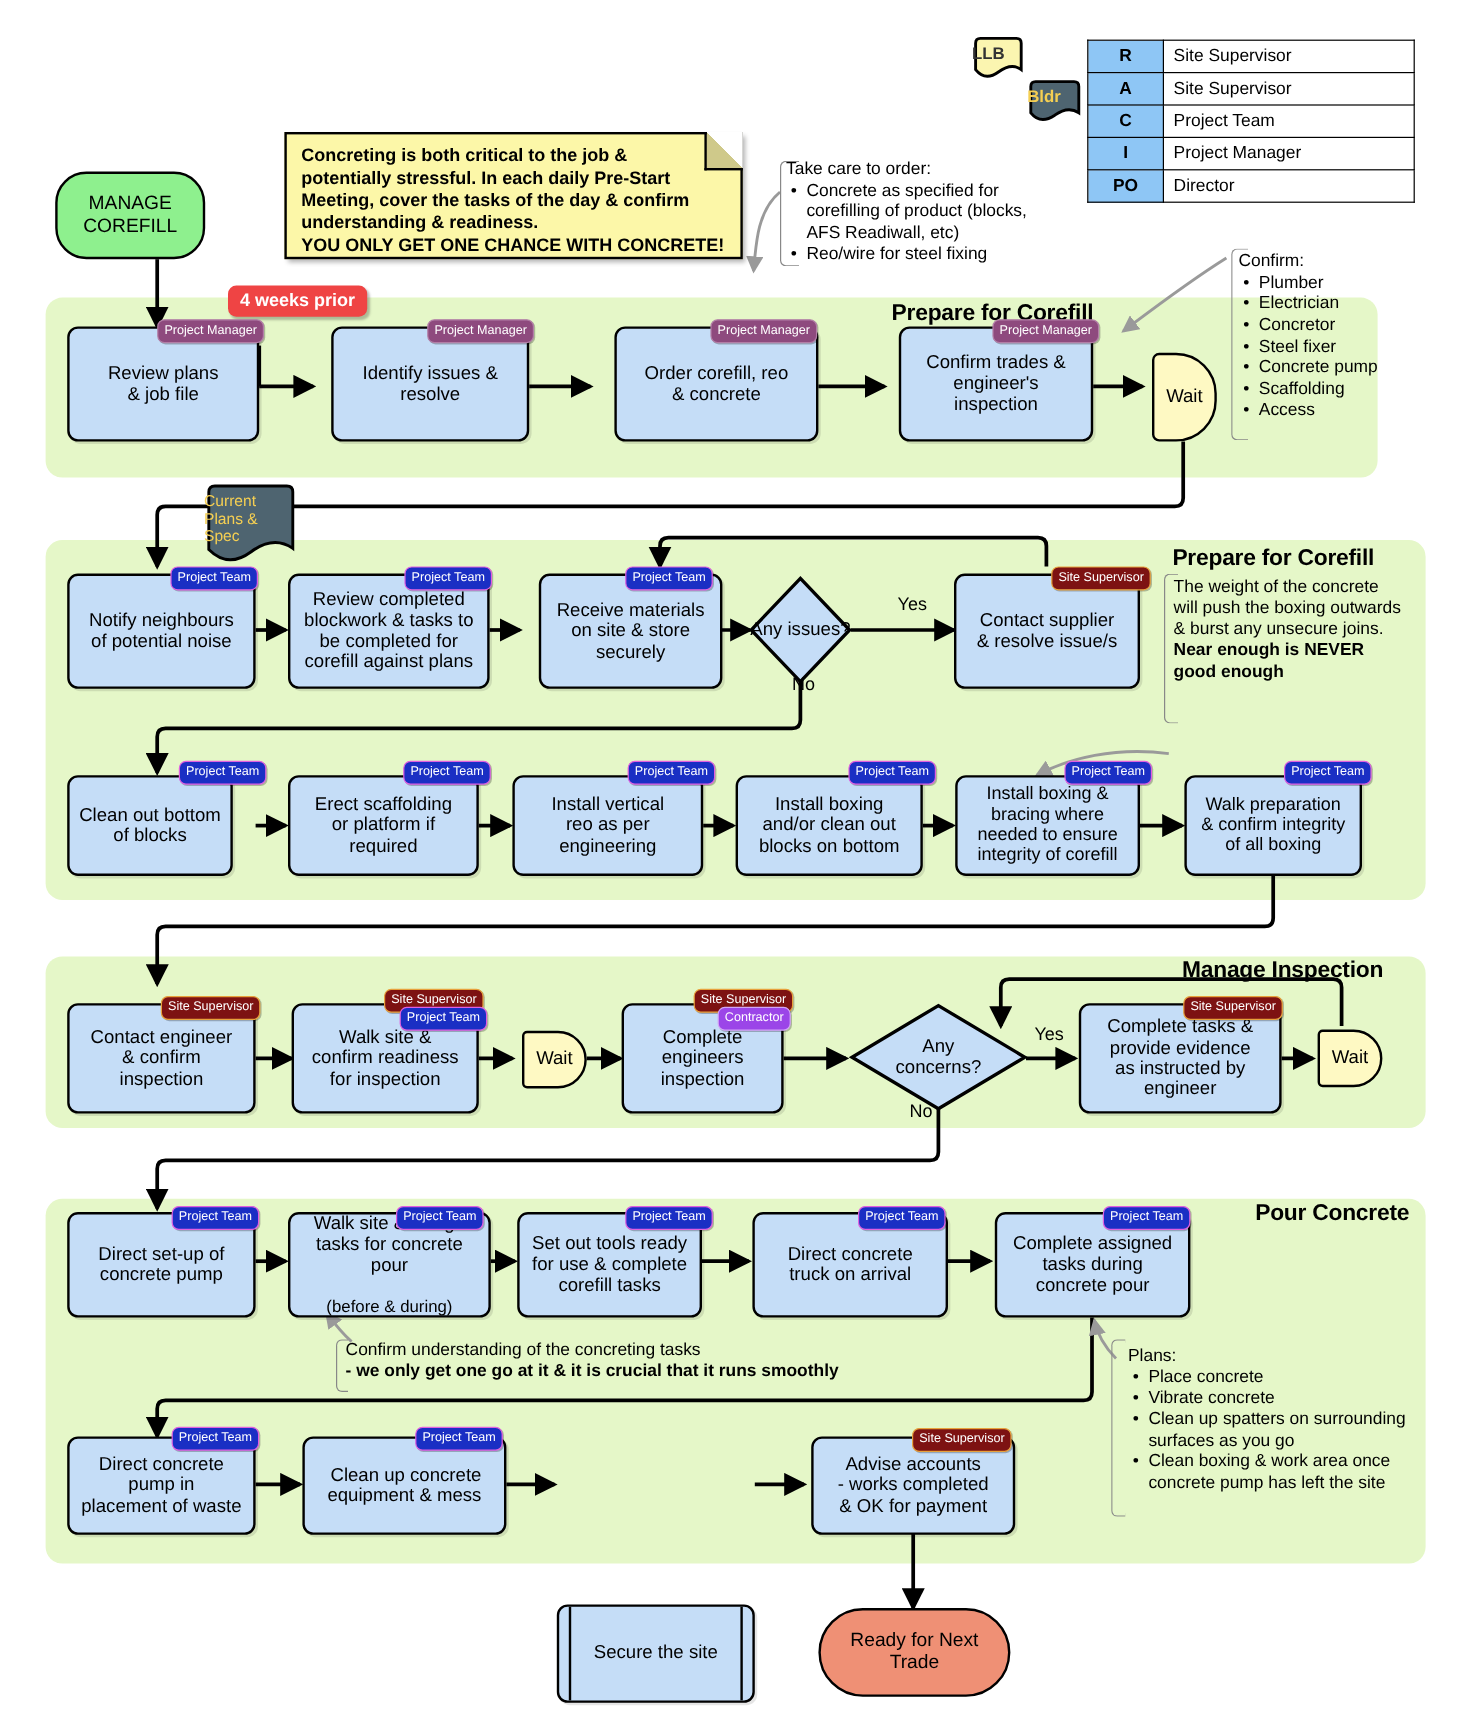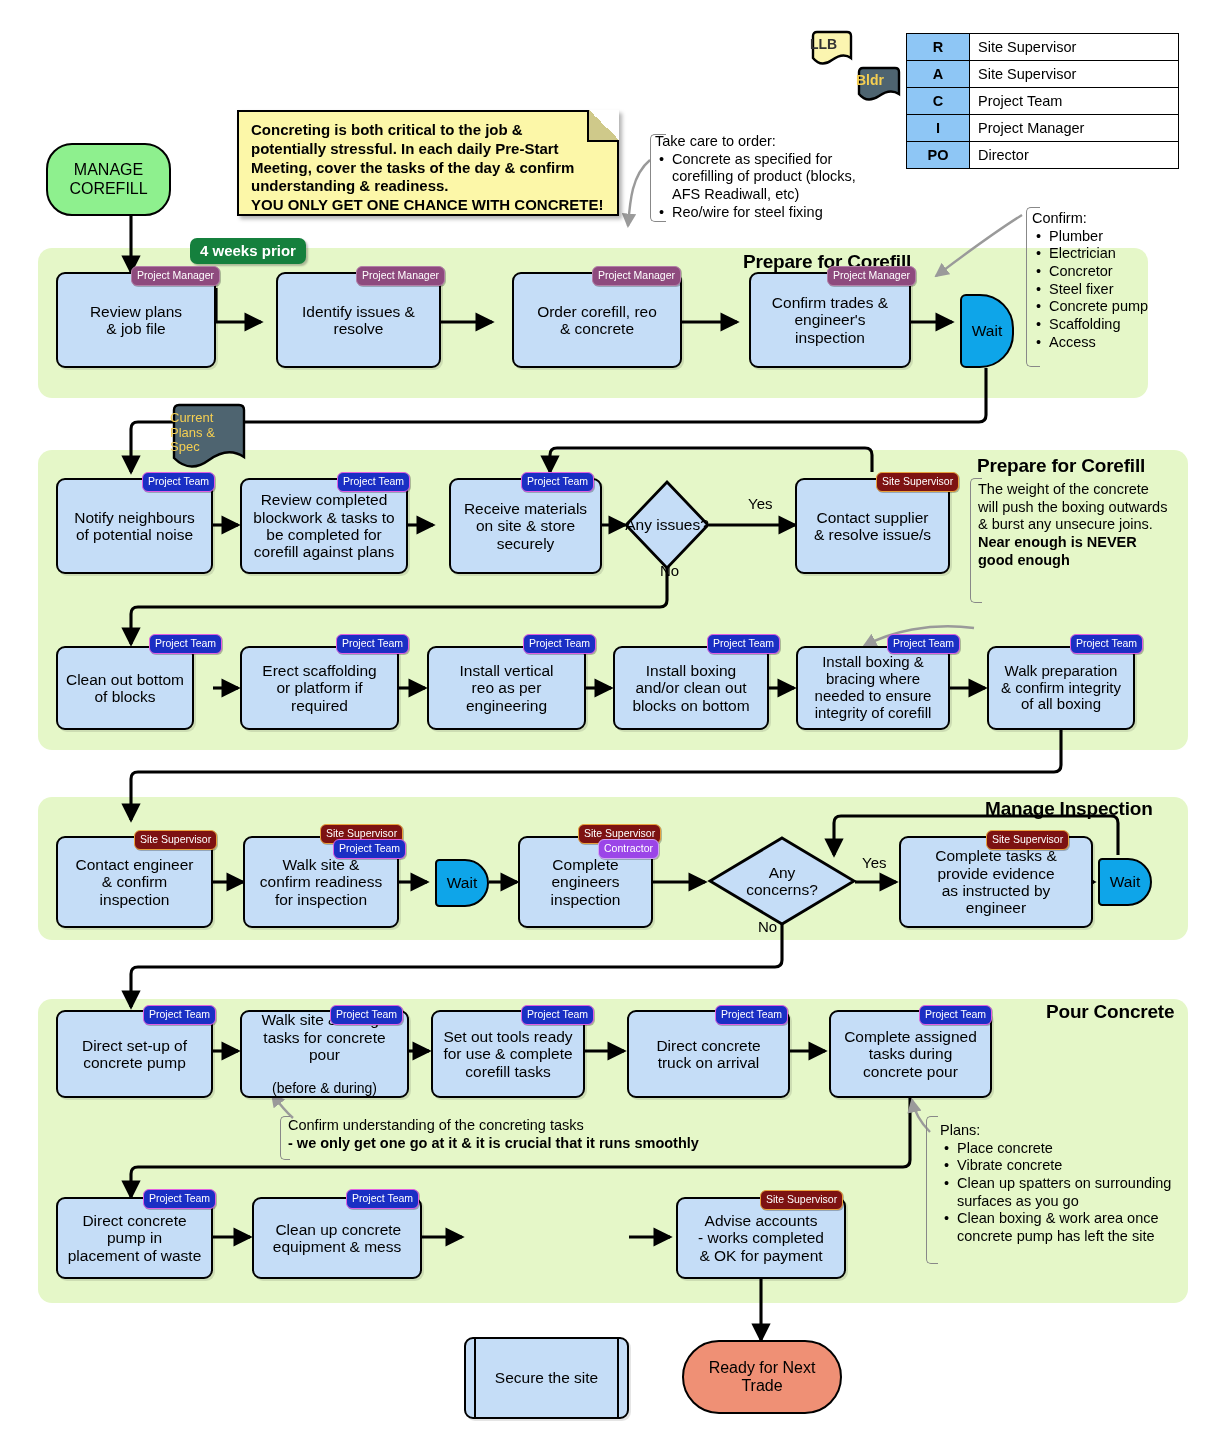--- a/index.html
+++ b/index.html
@@ -42,39 +42,39 @@
   
   .diamond-wrap{position:absolute;}
   .diamond-wrap .dlabel{
     position:absolute;left:0;top:0;width:100%;height:100%;
     display:flex;align-items:center;justify-content:center;text-align:center;
     font-size:15.5px;line-height:1.12;pointer-events:none;
   }
 
   
   .wait{
-    background:#0ea5e9;border:2.5px solid #000;
+    background:#fef9c3;border:2.5px solid #000;
     border-radius:6px 34px 34px 6px;
     display:flex;align-items:center;justify-content:center;font-size:15.5px;
   }
 
   
   .badge{
     position:absolute;border-radius:6px;font-size:10.5px;line-height:1;
     padding:3px 5px 4px 5px;white-space:nowrap;font-weight:normal;
     box-shadow:1px 1px 0 rgba(0,0,0,.25);
   }
   .badge.pm{background:#8e4a7e;border:1.5px solid #b37fa7;color:#fff;}
   .badge.pt{background:#1a2fc4;border:1.5px solid #e060e0;color:#fff;}
   .badge.ss{background:#7d1212;border:1.5px solid #e8a13c;color:#fff;}
   .badge.ct{background:#9b45e8;border:1.5px solid #d3a6f5;color:#fff;}
 
   
   .timebadge{
-    background:#15803d;color:#fff;font-weight:bold;font-size:15px;
+    background:#ef4444;color:#fff;font-weight:bold;font-size:15px;
     border-radius:7px;padding:4px 10px 5px;white-space:nowrap;
     box-shadow:2px 2px 2px rgba(0,0,0,.25);
   }
 
   
   .note{
     background:#fcf7a8;border:2px solid #000;font-weight:bold;font-size:15px;
     line-height:1.25;padding:9px 12px;box-shadow:3px 3px 4px rgba(0,0,0,.30);
   }
   .note .fold{
@@ -446,21 +446,21 @@
   <div class="diamond-wrap" style="left:706px;top:834px;width:152px;height:94px;">
     <svg width="152" height="94" viewBox="0 0 152 94">
         <polygon points="76,4 148,47 76,90 4,47" fill="#c5ddf7" stroke="#000" stroke-width="2.8"></polygon>
       </svg>
     <div class="dlabel" style="white-space:pre-line;">Any
 concerns?</div>
   </div>
   <div class="abs yn" style="left:862px;top:854px;">Yes</div>
   <div class="abs yn" style="left:758px;top:918px;">No</div>
 
-  <div class="abs box" style="left:899px;top:836px;width:194px;height:92px;">
+  <div class="abs box" style="left:899px;top:836px;width:169px;height:92px;">
     <span style="white-space:pre-line;">Complete tasks &amp;
 provide evidence
 as instructed by
 engineer</span>
   </div>
   <div class="abs badge ss" style="left:986px;top:830px;">Site Supervisor</div>
 
   <div class="abs wait" style="left:1098px;top:858px;width:54px;height:48px;">
     <span>Wait</span>
   </div>

